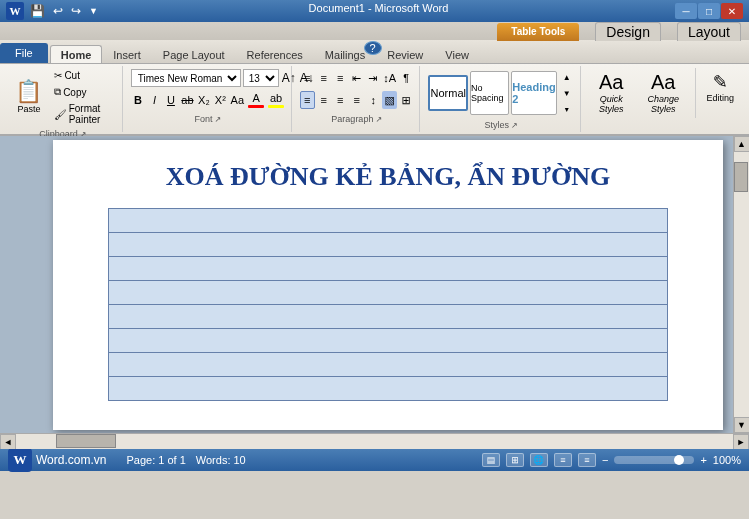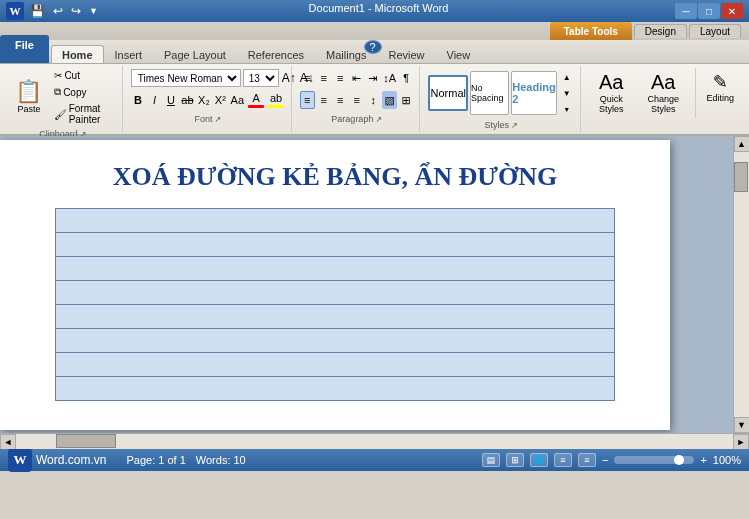--- a/index.html
+++ b/index.html
@@ -37,22 +37,22 @@
     .rtab.active {
       background: #f5f3ee;
       border-color: #aaa;
       border-bottom-color: #f5f3ee;
       font-weight: bold;
     }
     .rtab.file-tab {
       background: #2a5f9e;
       color: white;
       border-color: #2a5f9e;
-      font-weight: bold;
-      padding: 3px 14px 12px;
+      font-weight: normal;
+      padding: 3px 14px 4px;
       margin-right: 2px;
     }
 
     
     #ribbon {
       background: linear-gradient(to bottom, #f5f3ee 0%, #e8e4dc 100%);
       height: 72px;
       border-bottom: 2px solid #aaa;
       display: flex;
       align-items: stretch;
@@ -118,21 +118,21 @@
     .para-group { min-width: 120px; }
 
     
     .styles-group { min-width: 130px; }
     .style-big-btn {
       display: flex; flex-direction: column; align-items: center;
       cursor: pointer; padding: 2px 4px; border: 1px solid transparent;
       border-radius: 3px; min-width: 42px;
     }
     .style-big-btn .sbb-icon { font-size: 20px; }
-    .style-big-btn .sbb-label { font-size: 9px; text-align: center; }
+    .style-big-btn .sbb-label { font-size: 9px; text-align: center; font-style: italic; }
     .editing-btn {
       display: flex; flex-direction: column; align-items: center;
       cursor: pointer; padding: 2px 4px; border: 1px solid transparent;
       border-radius: 3px;
     }
     .editing-btn .eb-icon { font-size: 18px; }
     .editing-btn .eb-label { font-size: 9px; }
 
     
     #doc-container {
@@ -141,21 +141,22 @@
       display: flex;
       overflow: hidden;
       position: relative;
     }
 
     #doc-area {
       flex: 1;
       overflow: hidden;
       display: flex;
       align-items: center;
-      justify-content: flex-start;
+      justify-content: flex-end;
+      padding: 10px;
       background: #a8b8c8;
     }
 
     #page {
       background: white;
       width: 670px;
       height: 290px;
       box-shadow: 2px 2px 8px rgba(0,0,0,0.4);
       padding: 20px 40px;
       display: flex;
@@ -263,25 +264,26 @@
       pointer-events: none;
       top: 2px;
       font-size: 11px; color: white;
     }
 
     
     .qa-icon { font-size: 12px; color: white; cursor: pointer; padding: 2px; }
     .tt-context-tab {
       background: #d4d0c8;
       padding: 1px 10px;
-      font-size: 10px;
+      font-size: 14px;
       border-radius: 3px 3px 0 0;
       cursor: pointer;
       border: 1px solid #aaa;
       border-bottom: none;
+      margin-left: 14px;
     }
 
     
     .win-controls-right {
       display: flex;
       gap: 1px;
       align-items: center;
     }
     .wc-btn {
       width: 22px; height: 16px;

